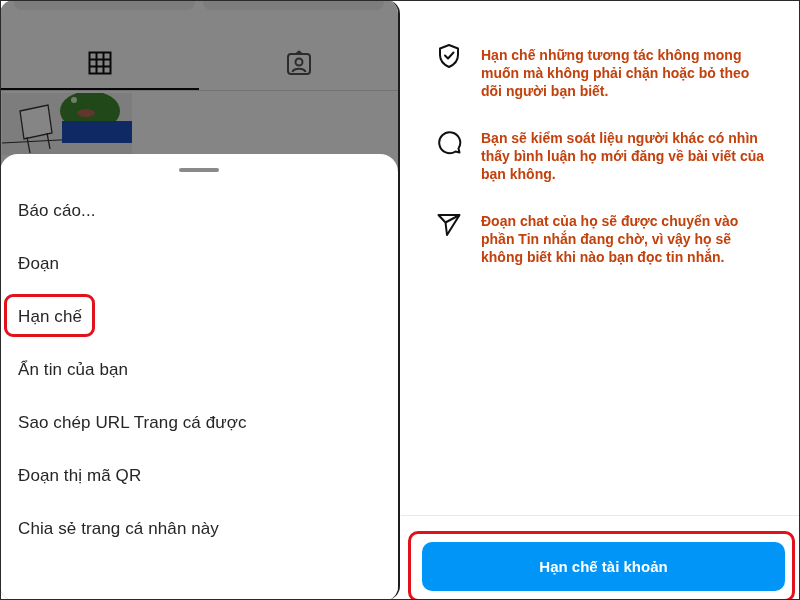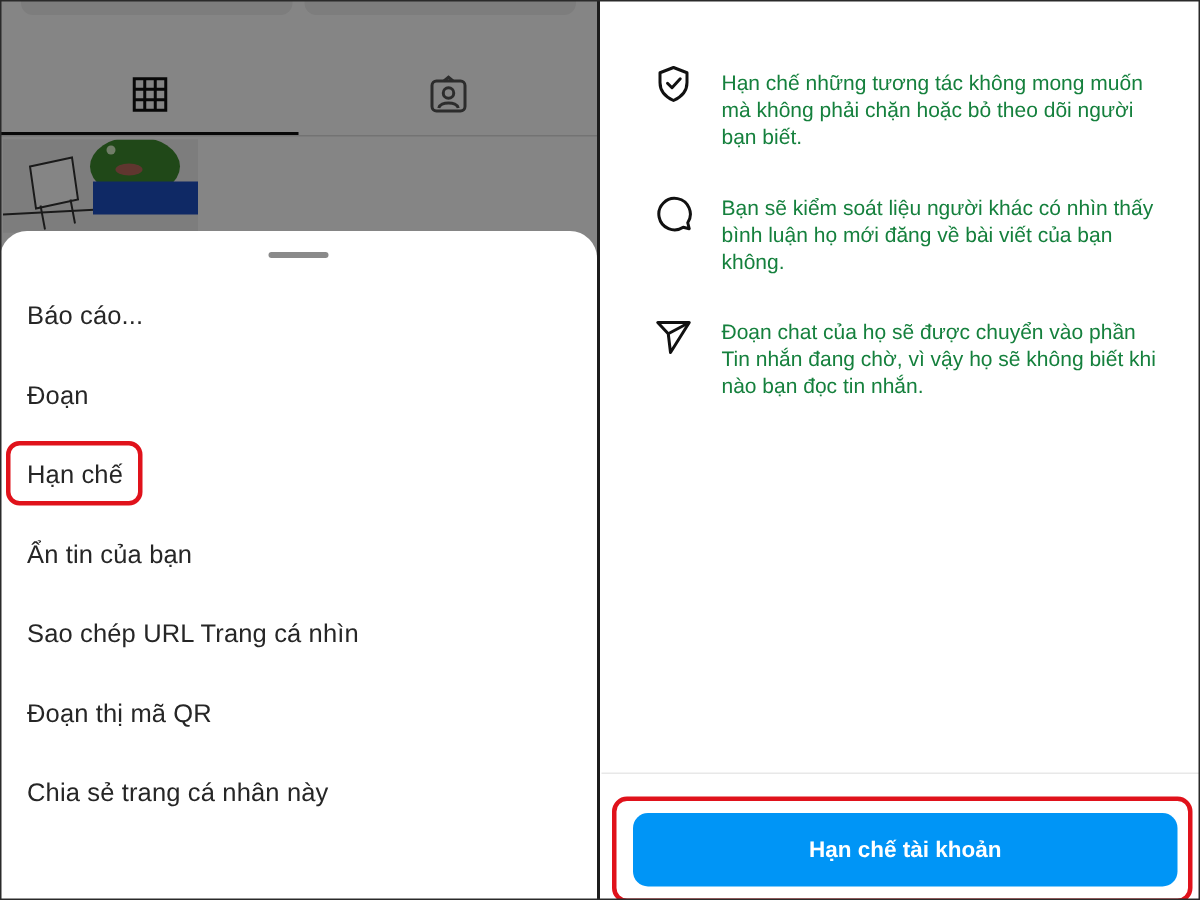--- a/index.html
+++ b/index.html
@@ -2,21 +2,21 @@
 <html><head>
   <meta charset="utf-8">
   <style>
     * { box-sizing: border-box; margin: 0; padding: 0; }
     html, body { width: 800px; height: 600px; overflow: hidden; background: #ffffff; }
     body { font-family: "Liberation Sans", "DejaVu Sans", sans-serif; position: relative; }
 
     .frame { position: absolute; left: 0; top: 0; width: 800px; height: 600px; border: 1px solid #2a2a2a; }
 
     
-    .left { position: absolute; left: 0; top: 0; width: 400px; height: 600px; background: #ffffff; overflow: hidden; border-right: 2px solid #1d1d1d; }
+    .left { position: absolute; left: 0; top: 0; width: 400px; height: 600px; background: #ffffff; overflow: hidden; border-right: 2px solid #1d1d1d; border-radius: 14px; }
     .profile-bg { position: absolute; left: 0; top: 0; width: 100%; height: 100%; background: #ffffff; }
     .top-buttons { position: absolute; top: -10px; left: 14px; right: 14px; height: 20px; display: flex; gap: 8px; }
     .top-btn { flex: 1; background: #efefef; border-radius: 8px; }
     .tabs { position: absolute; top: 40px; left: 0; width: 100%; height: 50px; display: flex; }
     .tab { flex: 1; display: flex; align-items: center; justify-content: center; position: relative; }
     .tab.active::after { content: ""; position: absolute; left: 0; right: 0; bottom: 0; height: 2px; background: #111; }
     .tab-row-line { position: absolute; top: 90px; left: 0; right: 0; height: 1px; background: #dcdcdc; }
     .thumb { position: absolute; top: 93px; left: 2px; width: 130px; height: 62px; background: #e9e9e9; overflow: hidden; }
     .dim { position: absolute; left: 0; top: 0; width: 100%; height: 100%; background: rgba(0,0,0,0.48); }
 
@@ -24,21 +24,21 @@
     .handle { position: absolute; top: 14px; left: 50%; margin-left: -20px; width: 40px; height: 4px; border-radius: 2px; background: #8a8a8a; }
     .menu { position: absolute; top: 30px; left: 0; right: 0; list-style: none; }
     .menu-item { height: 53px; display: flex; align-items: center; padding-left: 18px; font-size: 17px; color: #262626; cursor: pointer; }
     .menu-item span { letter-spacing: 0.1px; }
     .highlight { position: absolute; left: 4px; top: 140px; width: 91px; height: 43px; border: 3px solid #e0121b; border-radius: 9px; pointer-events: none; }
 
     
     .right { position: absolute; left: 401px; top: 0; width: 399px; height: 600px; background: #ffffff; }
     .info { position: absolute; left: 0; right: 0; display: flex; }
     .info .icon { position: absolute; left: 34px; width: 28px; height: 28px; display: flex; align-items: center; justify-content: center; }
-    .info .text { position: absolute; left: 80px; right: 28px; font-size: 14px; font-weight: normal; line-height: 18px; color: #15803d; }
+    .info .text { position: absolute; left: 80px; right: 28px; font-size: 14px; font-weight: bold; line-height: 18px; color: #c2410c; }
     .footer-line { position: absolute; left: 0; right: 0; top: 515px; height: 1px; background: #e8e8e8; }
     .cta-wrap { position: absolute; left: 7px; top: 531px; width: 387px; height: 71px; border: 3px solid #e0121b; border-radius: 10px; }
     .cta { position: absolute; left: 11px; top: 8px; width: 363px; height: 49px; background: #0095f6; border: none; border-radius: 10px; color: #ffffff; font-size: 15px; font-weight: bold; cursor: pointer; font-family: "Liberation Sans", sans-serif; }
   </style>
 </head>
 <body>
 
 <div class="left">
   <div class="profile-bg">
     <div class="top-buttons">
@@ -93,21 +93,21 @@
       <li class="menu-item">
           <span>Đoạn</span>
         </li>
       <li class="menu-item">
           <span>Hạn chế</span>
         </li>
       <li class="menu-item">
           <span>Ẩn tin của bạn</span>
         </li>
       <li class="menu-item">
-          <span>Sao chép URL Trang cá nhìn</span>
+          <span>Sao chép URL Trang cá được</span>
         </li>
       <li class="menu-item">
           <span>Đoạn thị mã QR</span>
         </li>
       <li class="menu-item">
           <span>Chia sẻ trang cá nhân này</span>
         </li>
     </ul>
     <div class="highlight"></div>
   </div>

